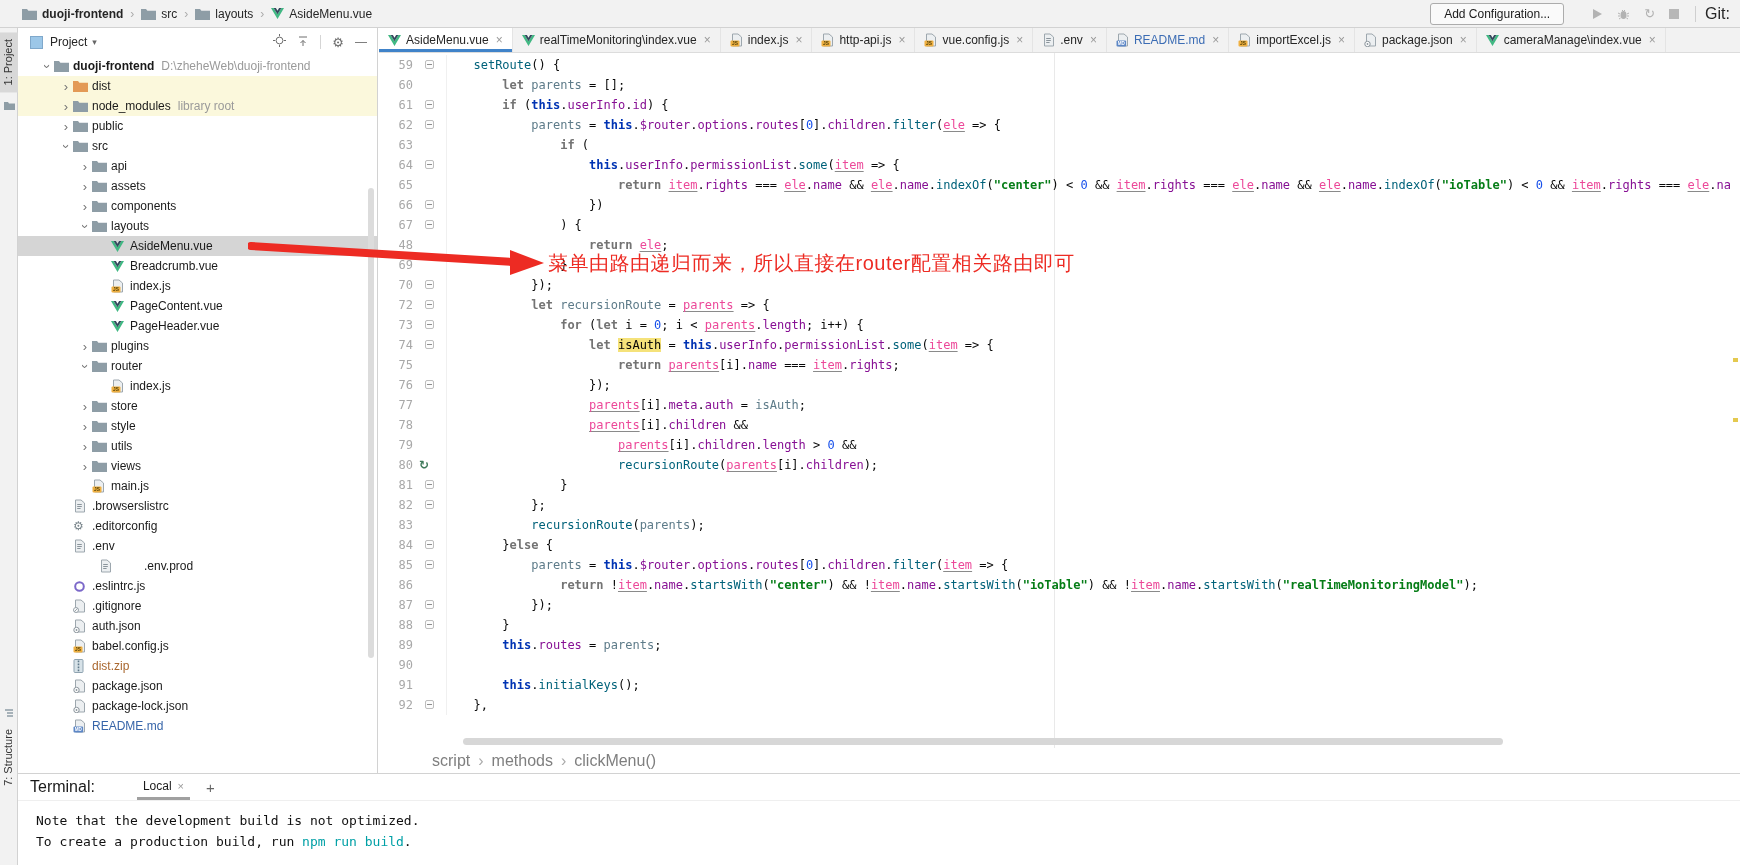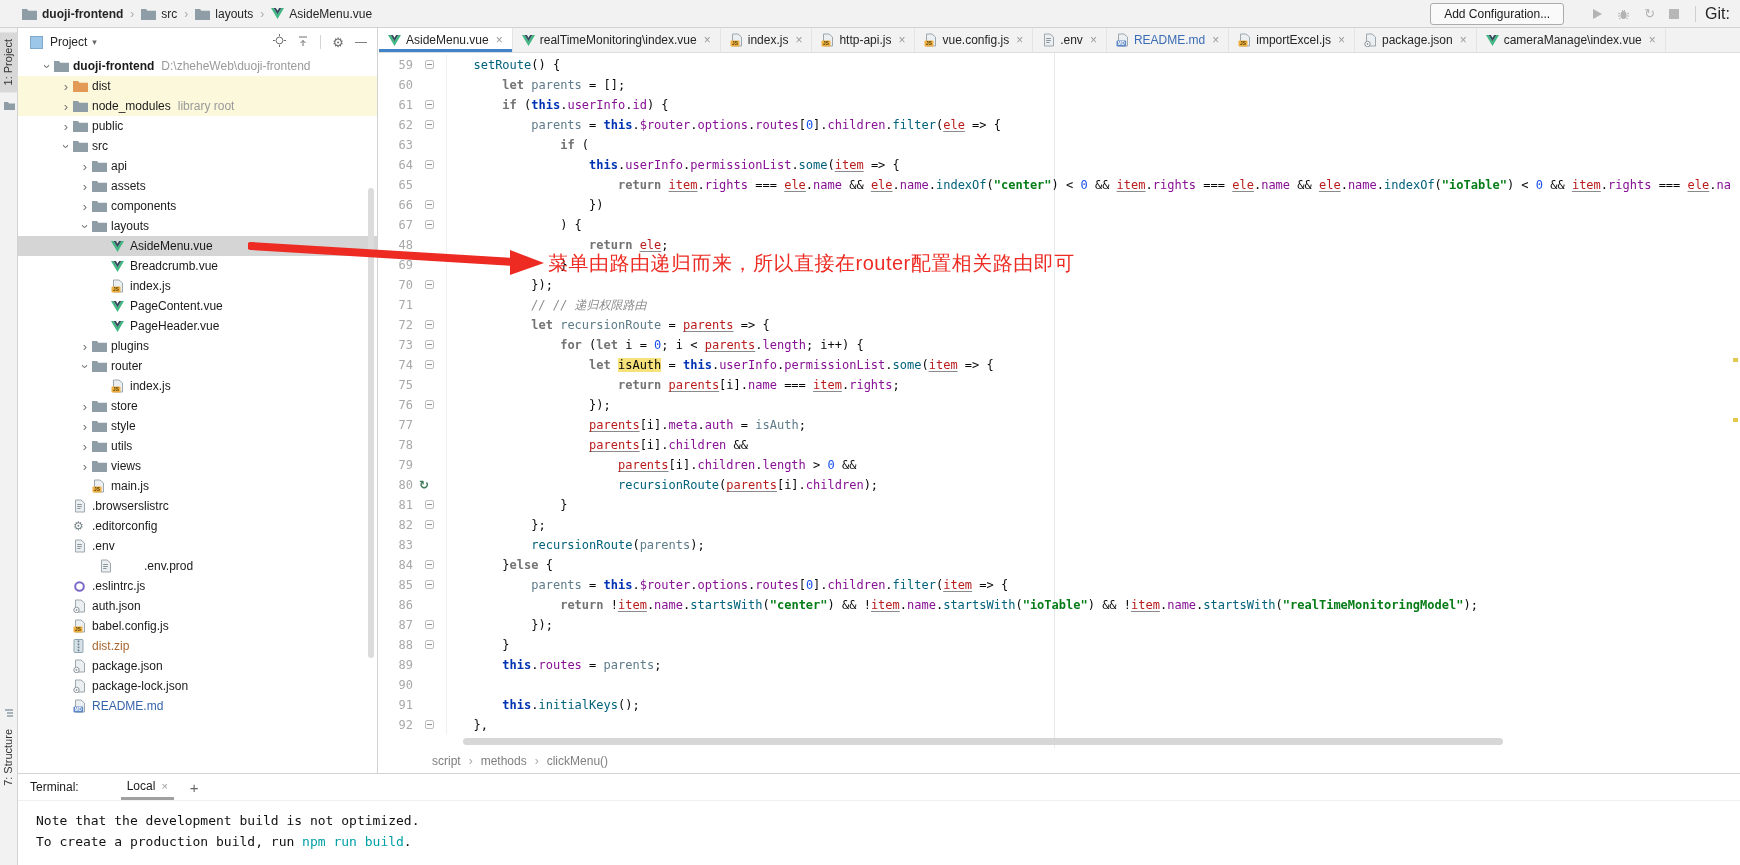--- a/index.html
+++ b/index.html
@@ -73,44 +73,44 @@
   .fmark { position:absolute; left:12px; top:5px; width:9px; height:9px;
     border:1px solid #BDBDBD; border-radius:2px; background:#FCFCFC; }
   .fmark::after { content:""; position:absolute; left:1px; right:1px; top:3px; border-top:1px solid #8E8E8E; }
   .gico { position:absolute; left:6px; top:1px; font:bold 12px/18px "DejaVu Sans", sans-serif; color:#3F7A5A; }
   .ctext { white-space:pre; font:12px/20px "DejaVu Sans Mono", monospace; color:#080808; padding-left:12px; }
   .tk-kw { color:#737373; font-weight:bold; }
   .tk-th { color:#0033B3; font-weight:bold; }
   .tk-fd { color:#871094; }
   .tk-mt { color:#00627A; }
   .tk-lv { color:#5D7B89; }
-  .tk-pr { color:#b91c1c; text-decoration:underline; text-decoration-color:#8a8a8a; text-underline-offset:2px;margin-top:23px; }
+  .tk-pr { color:#ec4899; text-decoration:underline; text-decoration-color:#8a8a8a; text-underline-offset:2px;margin-top:23px; }
   .tk-st { color:#067D17; font-weight:bold; }
   .tk-nm { color:#1750EB; }
   .tk-cm { color:#8C8C8C; font-style:italic; }
   .tk-hl { background:#F5E27A; }
   .hsb { position:absolute; left:84px; bottom:3px; width:1040px; height:7px;
     background:#D7D7D7; border-radius:4px; }
   .stripe-mark { position:absolute; right:2px; width:5px; height:4px; background:#E4C94F; }
 
   .crumbbar { height:25px; display:flex; align-items:center; padding-left:53px;
-    font-size:12px; color:#7F7F7F; background:#fff; }
+    font-size:16px; color:#7F7F7F; background:#fff; }
   .bsep { margin:0 8px; color:#ABABAB; }
 
   
   .overlay { position:absolute; inset:0; pointer-events:none; z-index:6; }
   .anno-arrow { position:absolute; left:248px; top:236px; }
   .anno-text { position:absolute; left:548px; top:251px; font-size:20px; line-height:24px;
     color:#ED2B23; font-family:"Liberation Sans", sans-serif; letter-spacing:.5px; }
 
   
   .terminal { position:absolute; left:18px; top:773px; width:1722px; height:92px;
     background:#fff; border-top:1px solid #D2D2D2; }
   .thead { height:27px; display:flex; align-items:stretch; border-bottom:1px solid #EFEFEF; }
-  .tlabel-term { display:flex; align-items:center; font-size:12px; color:#1a1a1a; padding-left:12px; }
+  .tlabel-term { display:flex; align-items:center; font-size:16px; color:#1a1a1a; padding-left:12px; }
   .ttab { display:flex; align-items:center; font-size:12px; color:#1a1a1a;
     margin-left:42px; padding:0 6px; border-bottom:3px solid #A0A0A0; }
   .ttab .tclose { margin-left:6px; color:#9A9A9A; font-size:11px; }
   .tplus { display:flex; align-items:center; font-size:15px; color:#666; margin-left:16px; }
   .tbody { padding:9px 0 0 18px; font:13px/21px "DejaVu Sans Mono", monospace; color:#111; }
   .seg-cyan { color:#00A0A6; }
 </style>
 </head>
 <body>
 
@@ -471,20 +471,31 @@
             <circle cx="6.5" cy="6.5" r="4.3" fill="none" stroke="#7B68C9" stroke-width="2"></circle>
           </svg>
         </span>
         <span class="tlabel">.eslintrc.js</span>
       </div>
       <div class="trow" style="padding-left: 41px;">
         <span class="tchev"></span>
         <span class="ticon">
           <svg width="13" height="14" viewBox="0 0 13 14">
             <path d="M2.5 1h5.5L11.5 4v9h-9z" fill="#ECEFF1" stroke="#9DA7AE"></path>
+            <circle cx="3" cy="11" r="2.5" fill="#fff" stroke="#98a2a9"></circle>
+            <line x1="1.3" y1="12.8" x2="4.7" y2="9.2" stroke="#98a2a9"></line>
+          </svg>
+        </span>
+        <span class="tlabel">.gitignore</span>
+      </div>
+      <div class="trow" style="padding-left: 41px;">
+        <span class="tchev"></span>
+        <span class="ticon">
+          <svg width="13" height="14" viewBox="0 0 13 14">
+            <path d="M2.5 1h5.5L11.5 4v9h-9z" fill="#ECEFF1" stroke="#9DA7AE"></path>
             <circle cx="3.5" cy="11" r="2.7" fill="#fff" stroke="#8a949b"></circle>
             <circle cx="3.5" cy="11" r="0.9" fill="#8a949b"></circle>
           </svg>
         </span>
         <span class="tlabel">auth.json</span>
       </div>
       <div class="trow" style="padding-left: 41px;">
         <span class="tchev"></span>
         <span class="ticon">
           <svg width="13" height="14" viewBox="0 0 13 14">
@@ -720,25 +731,20 @@
           <span class="gnum">69</span>
           <span class="gfold"></span>
           <span class="ctext"><span class="tk-pl">              }</span></span>
         </div>
         <div class="crow">
           <span class="gnum">70</span>
           <span class="gfold">
             <span class="fmark"></span>
           </span>
           <span class="ctext"><span class="tk-pl">          });</span></span>
-        </div>
-        <div class="crow">
-          <span class="gnum">71</span>
-          <span class="gfold"></span>
-          <span class="ctext"><span class="tk-pl">          </span><span class="tk-cm">// // 递归权限路由</span></span>
         </div>
         <div class="crow">
           <span class="gnum">72</span>
           <span class="gfold">
             <span class="fmark"></span>
           </span>
           <span class="ctext"><span class="tk-pl">          </span><span class="tk-kw">let </span><span class="tk-lv">recursionRoute</span><span class="tk-pl"> = </span><span class="tk-pr">parents</span><span class="tk-pl"> =&gt; {</span></span>
         </div>
         <div class="crow">
           <span class="gnum">73</span>

